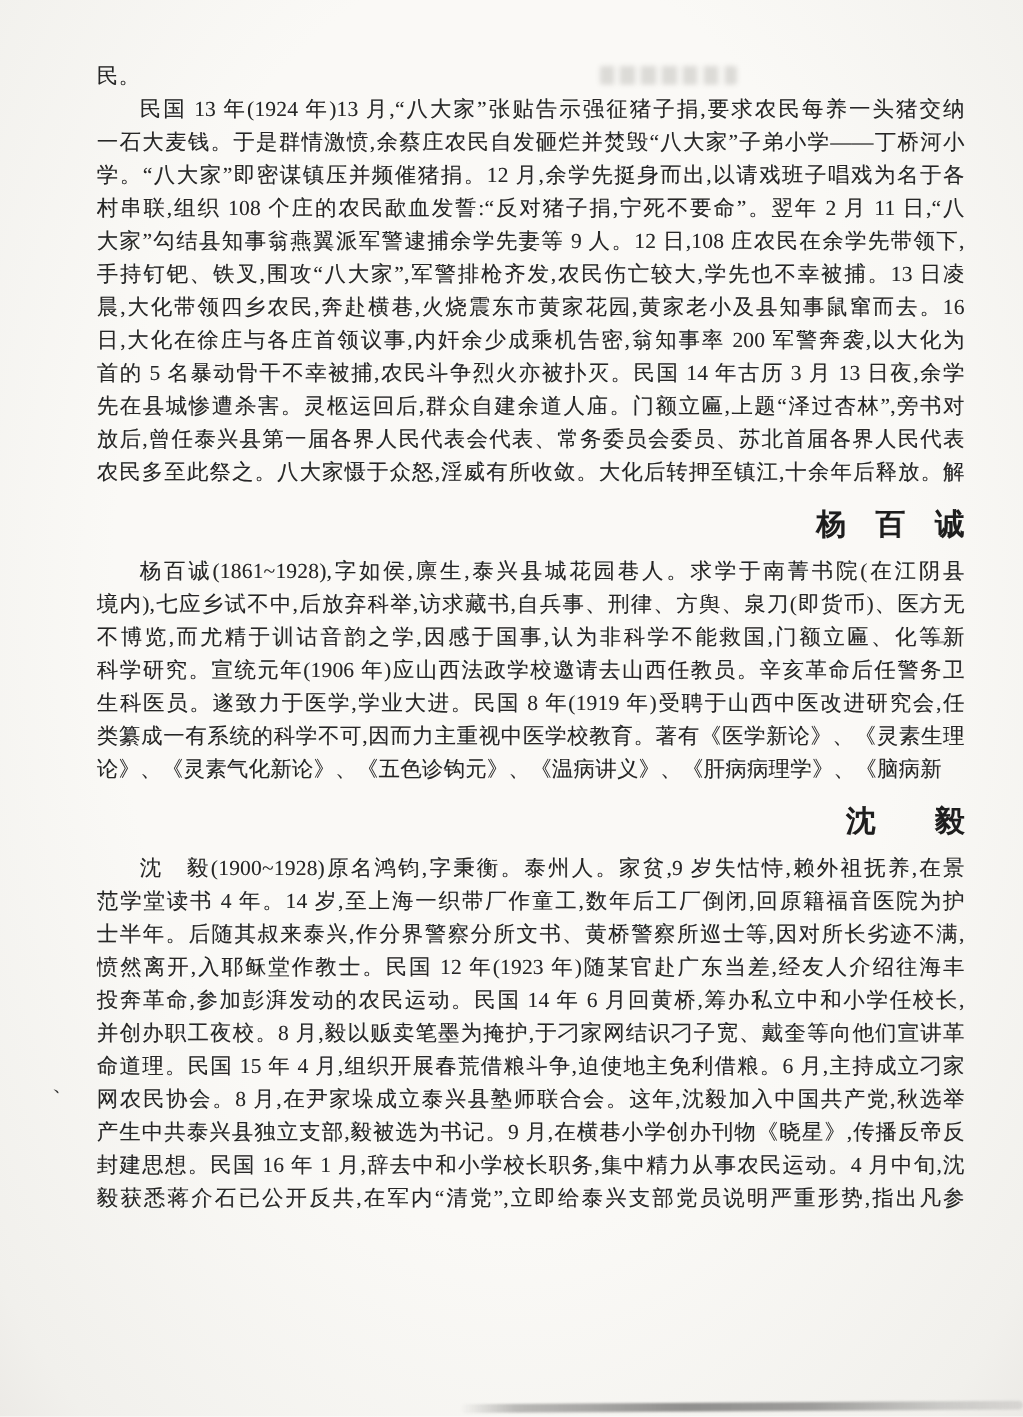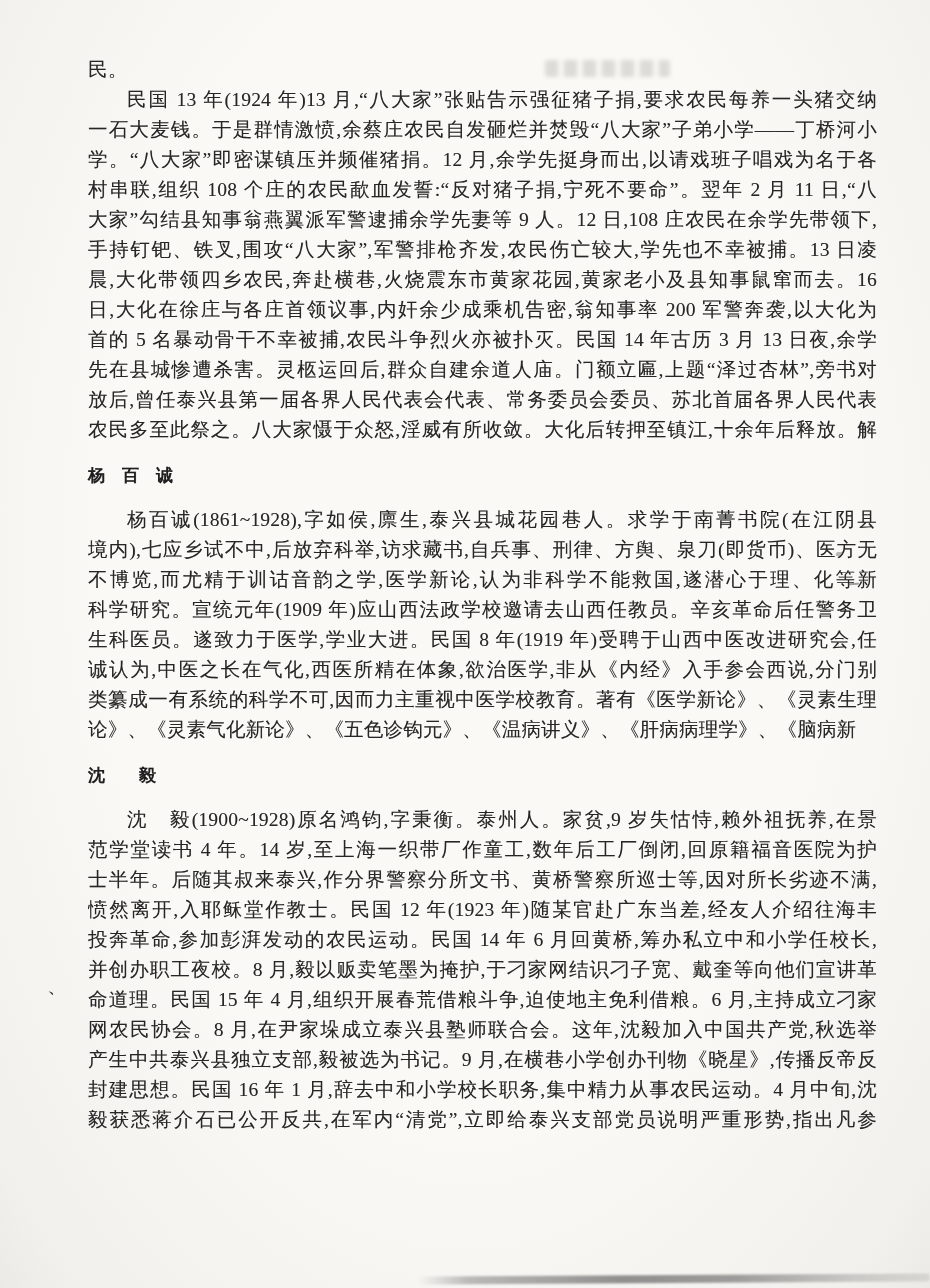--- a/index.html
+++ b/index.html
@@ -47,23 +47,23 @@
     text-align: left;
     text-align-last: left;
   }
   .line.indent {
     text-indent: 2em;
   }
   .heading {
     height: 30px;
     line-height: 30px;
     margin: 16px 0 14px 0;
-    font-size: 17px;
+    font-size: 27px;
     font-weight: bold;
-    text-align: left;
+    text-align: right;
     color: #1e1e1e;
     text-shadow: 0.3px 0.3px 0 rgba(10,10,10,0.35);
   }
   
   .ghost-smudge {
     position: absolute;
     left: 545px;
     top: 60px;
     width: 125px;
     height: 17px;
@@ -146,24 +146,23 @@
         <div class="line">先在县城惨遭杀害。灵柩运回后,群众自建余道人庙。门额立匾,上题“泽过杏林”,旁书对</div>
         <div class="line">放后,曾任泰兴县第一届各界人民代表会代表、常务委员会委员、苏北首届各界人民代表</div>
         <div class="line">农民多至此祭之。八大家慑于众怒,淫威有所收敛。大化后转押至镇江,十余年后释放。解</div>
       </div>
 
     <h2 class="heading">杨　百　诚</h2>
 
     <div class="para">
         <div class="line indent">杨百诚(1861~1928),字如侯,廪生,泰兴县城花园巷人。求学于南菁书院(在江阴县</div>
         <div class="line">境内),七应乡试不中,后放弃科举,访求藏书,自兵事、刑律、方舆、泉刀(即货币)、医方无</div>
-        <div class="line">不博览,而尤精于训诂音韵之学,医学新论,认为非科学不能救国,遂潜心于理、化等新</div>
-        <div class="line">科学研究。宣统元年(1909 年)应山西法政学校邀请去山西任教员。辛亥革命后任警务卫</div>
+        <div class="line">不博览,而尤精于训诂音韵之学,因感于国事,认为非科学不能救国,门额立匾、化等新</div>
+        <div class="line">科学研究。宣统元年(1906 年)应山西法政学校邀请去山西任教员。辛亥革命后任警务卫</div>
         <div class="line">生科医员。遂致力于医学,学业大进。民国 8 年(1919 年)受聘于山西中医改进研究会,任</div>
-        <div class="line">诚认为,中医之长在气化,西医所精在体象,欲治医学,非从《内经》入手参会西说,分门别</div>
         <div class="line">类纂成一有系统的科学不可,因而力主重视中医学校教育。著有《医学新论》、《灵素生理新</div>
         <div class="line left">论》、《灵素气化新论》、《五色诊钩元》、《温病讲义》、《肝病病理学》、《脑病新论》等。</div>
       </div>
 
     <h2 class="heading">沈　　毅</h2>
 
     <div class="para">
         <div class="line indent">沈　毅(1900~1928)原名鸿钧,字秉衡。泰州人。家贫,9 岁失怙恃,赖外祖抚养,在景</div>
         <div class="line">范学堂读书 4 年。14 岁,至上海一织带厂作童工,数年后工厂倒闭,回原籍福音医院为护</div>
         <div class="line">士半年。后随其叔来泰兴,作分界警察分所文书、黄桥警察所巡士等,因对所长劣迹不满,</div>

